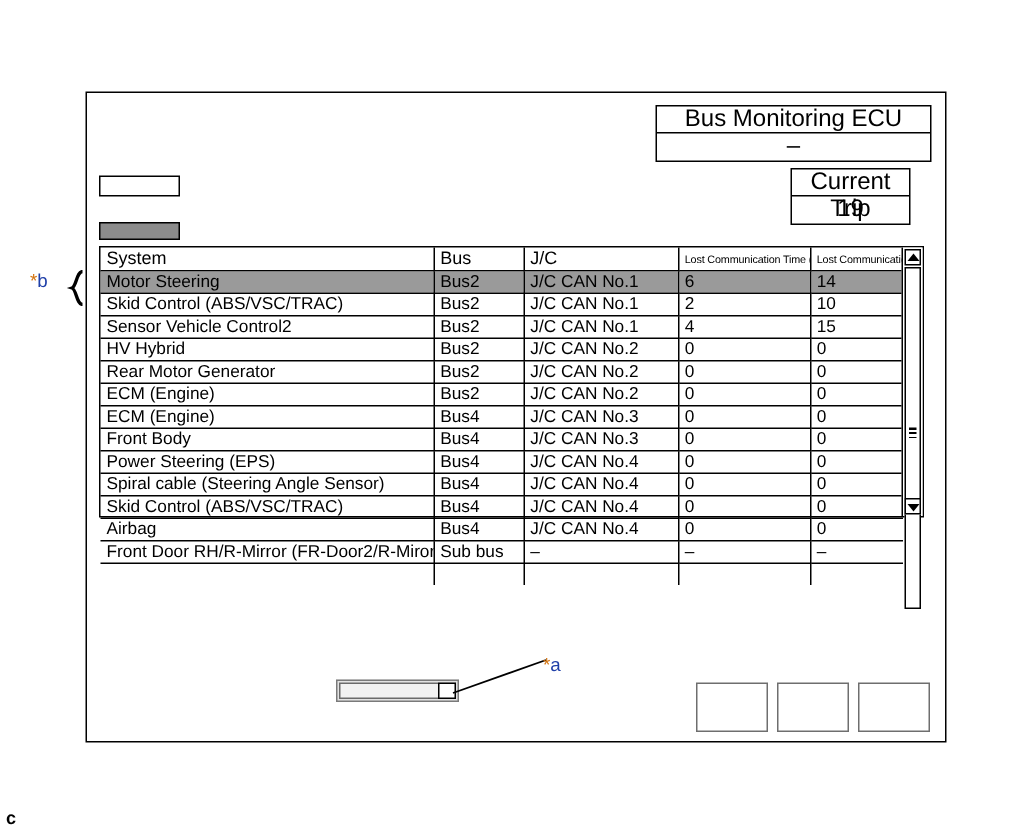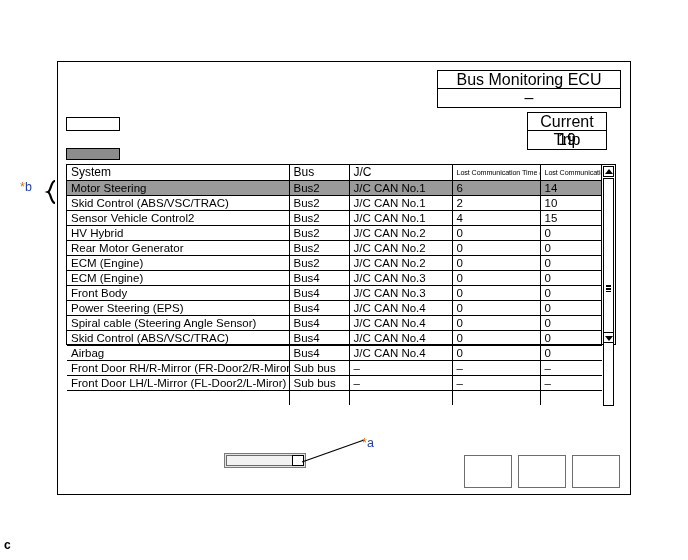--- a/index.html
+++ b/index.html
@@ -403,27 +403,20 @@
           <td>0</td>
         </tr>
         <tr>
           <td>Front Door RH/R-Mirror (FR-Door2/R-Miror)</td>
           <td>Sub bus</td>
           <td class="center">–</td>
           <td class="center">–</td>
           <td class="center">–</td>
         </tr>
         <tr>
-          <td>Front Door LH/L-Mirror (FL-Door2/L-Miror)</td>
-          <td>Sub bus</td>
-          <td class="center">–</td>
-          <td class="center">–</td>
-          <td class="center">–</td>
-        </tr>
-        <tr>
           <td></td>
           <td></td>
           <td></td>
           <td></td>
           <td></td>
         </tr>
       </tbody>
   </table>
 
   <div id="vertical-scrollbar">

